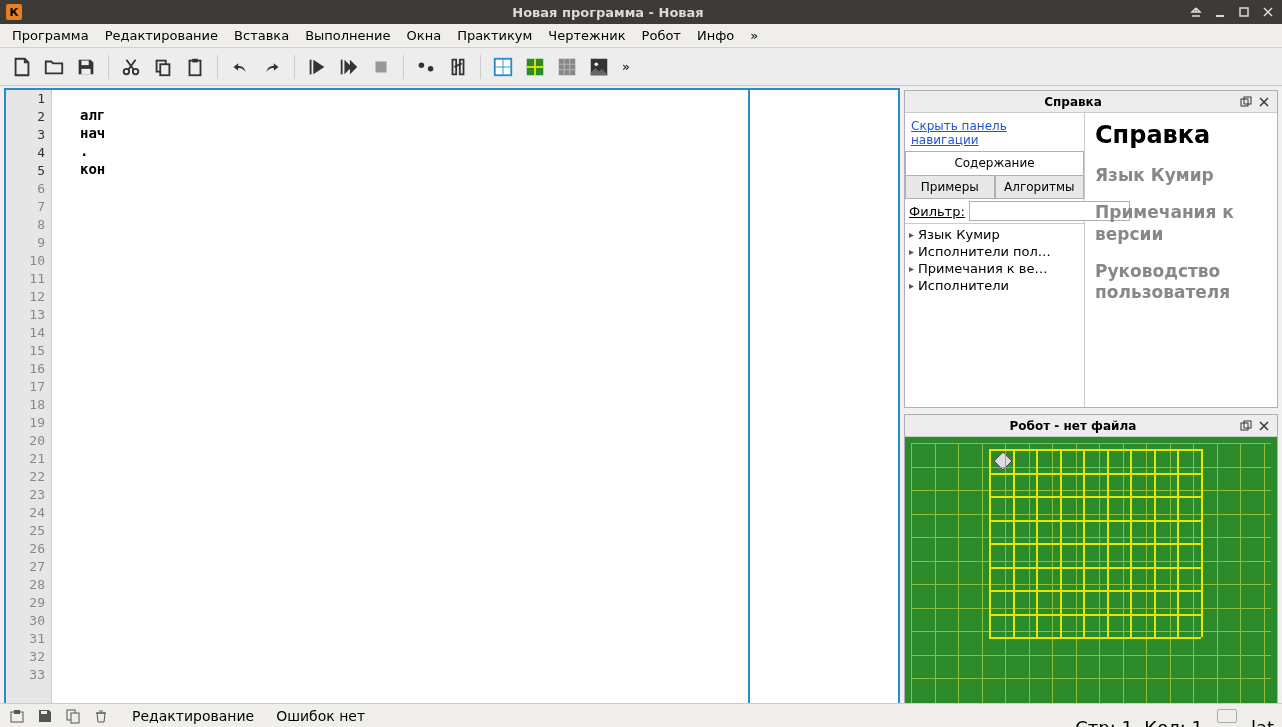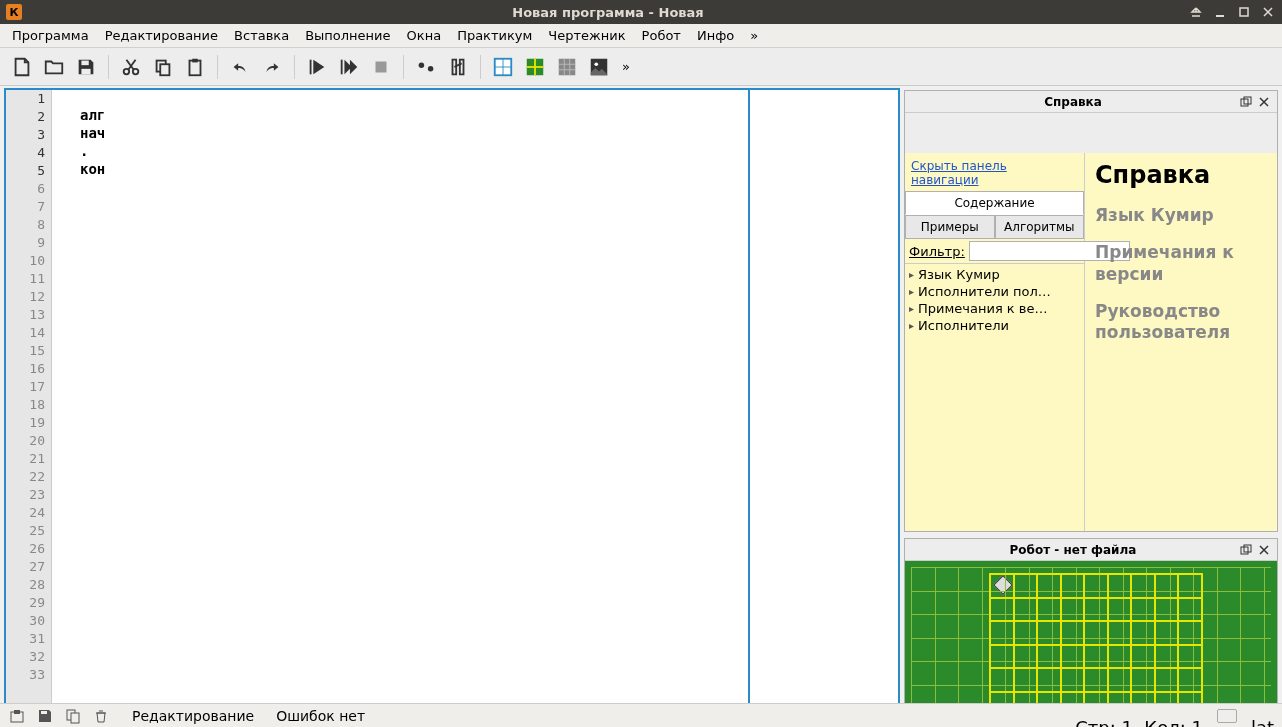--- a/index.html
+++ b/index.html
@@ -36,21 +36,21 @@
 
 
 .side-panels { width: 378px; display: flex; flex-direction: column; padding: 4px 4px 4px 0; gap: 6px; }
 
 .panel { border: 1px solid #b0b0b0; background: #ededed; display: flex; flex-direction: column; }
 .panel-header { height: 22px; background: #ededed; border-bottom: 1px solid #ccc; display: flex; align-items: center; padding: 0 4px; }
 .panel-header .ph-title { flex: 1; text-align: center; font-weight: bold; font-size: 12px; }
 .panel-header .ph-btn { width: 18px; height: 18px; display: flex; align-items: center; justify-content: center; cursor: pointer; }
 .panel-header .ph-btn svg { width: 12px; height: 12px; }
 
-.help-body { flex: 1; display: flex; background: #fef9c3; }
+.help-body { flex: 1; display: flex; background: #ffffff; }
 .help-nav { width: 180px; border-right: 1px solid #ccc; display: flex; flex-direction: column; }
 .help-nav .hide-link { color: #2255cc; text-decoration: underline; padding: 6px 6px 4px 6px; font-size: 12px; cursor: pointer; }
 .help-nav .tabs { display: flex; flex-direction: column; justify-content: space-between; }
 .help-nav .tabrow { display: flex; }
 .help-nav .tab { flex: 1; text-align: center; padding: 4px 2px; border: 1px solid #b0b0b0; background: #e8e8e8; cursor: pointer; font-size: 12px; }
 .help-nav .tab.active { background: #fff; border-bottom: 1px solid #fff; }
 .help-nav .filter-row { display: flex; align-items: center; padding: 2px 4px; border-bottom: 1px solid #ccc; }
 .help-nav .filter-row label { font-size: 13px; margin-right: 4px; text-decoration: underline; text-decoration-style: solid; }
 .help-nav .filter-row input { flex: 1; border: 1px solid #b0b0b0; height: 20px; font-size: 12px; padding: 0 2px; }
 .help-nav .tree { flex: 1; padding: 2px 2px; }
@@ -282,21 +282,21 @@
         <div class="code-line">нач</div>
         <div class="code-line">.</div>
         <div class="code-line">кон</div>
         <div class="code-line"></div>
       </div>
     <div class="split-line"></div>
   </div>
 
   <div class="side-panels">
 
-    <div class="panel" style="height: 442px; gap: 40px;">
+    <div class="panel" style="height: 318px;">
       <div class="panel-header">
         <div class="ph-title">Справка</div>
         <div class="ph-btn">
             <svg viewBox="0 0 12 12">
               <rect x="1" y="3" width="7" height="7" fill="none" stroke="#333"></rect>
               <rect x="4" y="1" width="7" height="7" fill="none" stroke="#333"></rect>
             </svg>
           </div>
         <div class="ph-btn">
             <svg viewBox="0 0 12 12">

